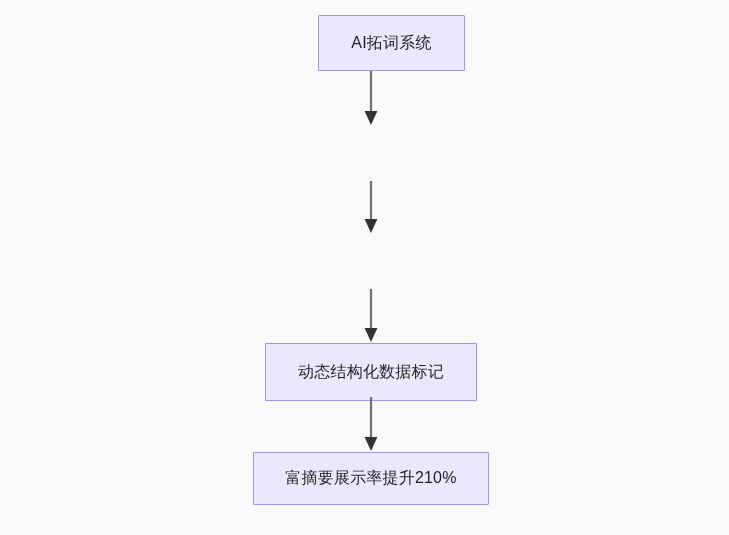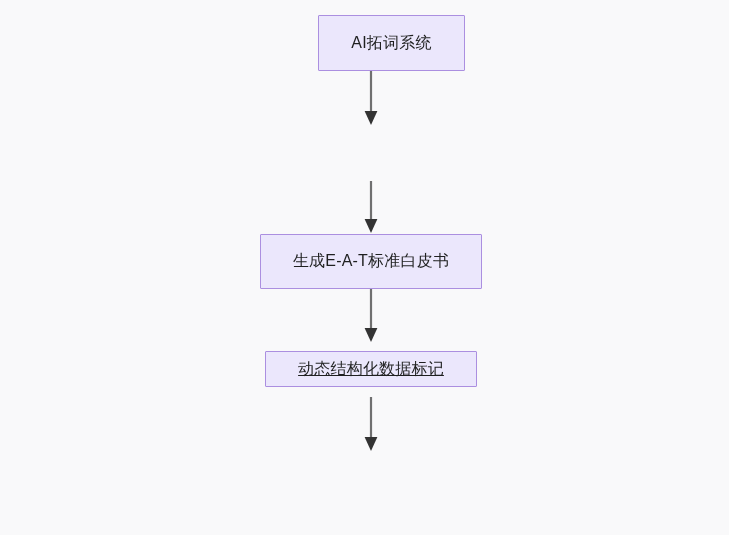--- a/index.html
+++ b/index.html
@@ -61,32 +61,32 @@
     <line x1="12" y1="0" x2="12" y2="44" stroke="#707070" stroke-width="2.2"></line>
     <polygon points="12,54 5.6,40 18.4,40" fill="#333333"></polygon>
   </svg>
 
 
   <svg class="connector" id="edge-2" style="left:359px; top:181px; height:53px;" viewBox="0 0 24 53" preserveAspectRatio="none">
     <line x1="12" y1="0" x2="12" y2="42" stroke="#707070" stroke-width="2.2"></line>
     <polygon points="12,52 5.6,38 18.4,38" fill="#333333"></polygon>
   </svg>
 
-  <div class="node" id="node-3" style="left:260px; top:234px; width:222px; height:55px;">
-    <span class="node-label">生成E-A-T标准白皮书</span>
-  </div>
 
   <svg class="connector" id="edge-3" style="left:359px; top:289px; height:54px;" viewBox="0 0 24 54" preserveAspectRatio="none">
     <line x1="12" y1="0" x2="12" y2="43" stroke="#707070" stroke-width="2.2"></line>
     <polygon points="12,53 5.6,39 18.4,39" fill="#333333"></polygon>
   </svg>
 
-  <div class="node" id="node-4" style="left:265px; top:351px; width:212px; height:36px;text-decoration:underline;">
+  <div class="node" id="node-4" style="left:265px; top:343px; width:212px; height:58px;">
     <span class="node-label">动态结构化数据标记</span>
   </div>
 
   <svg class="connector" id="edge-4" style="left:359px; top:397px; height:55px;" viewBox="0 0 24 55" preserveAspectRatio="none">
     <line x1="12" y1="0" x2="12" y2="44" stroke="#707070" stroke-width="2.2"></line>
     <polygon points="12,54 5.6,40 18.4,40" fill="#333333"></polygon>
   </svg>
 
+  <div class="node" id="node-5" style="left:253px; top:452px; width:236px; height:53px;">
+    <span class="node-label">富摘要展示率提升210%</span>
+  </div>
 
 </div>
 
 </body></html>

